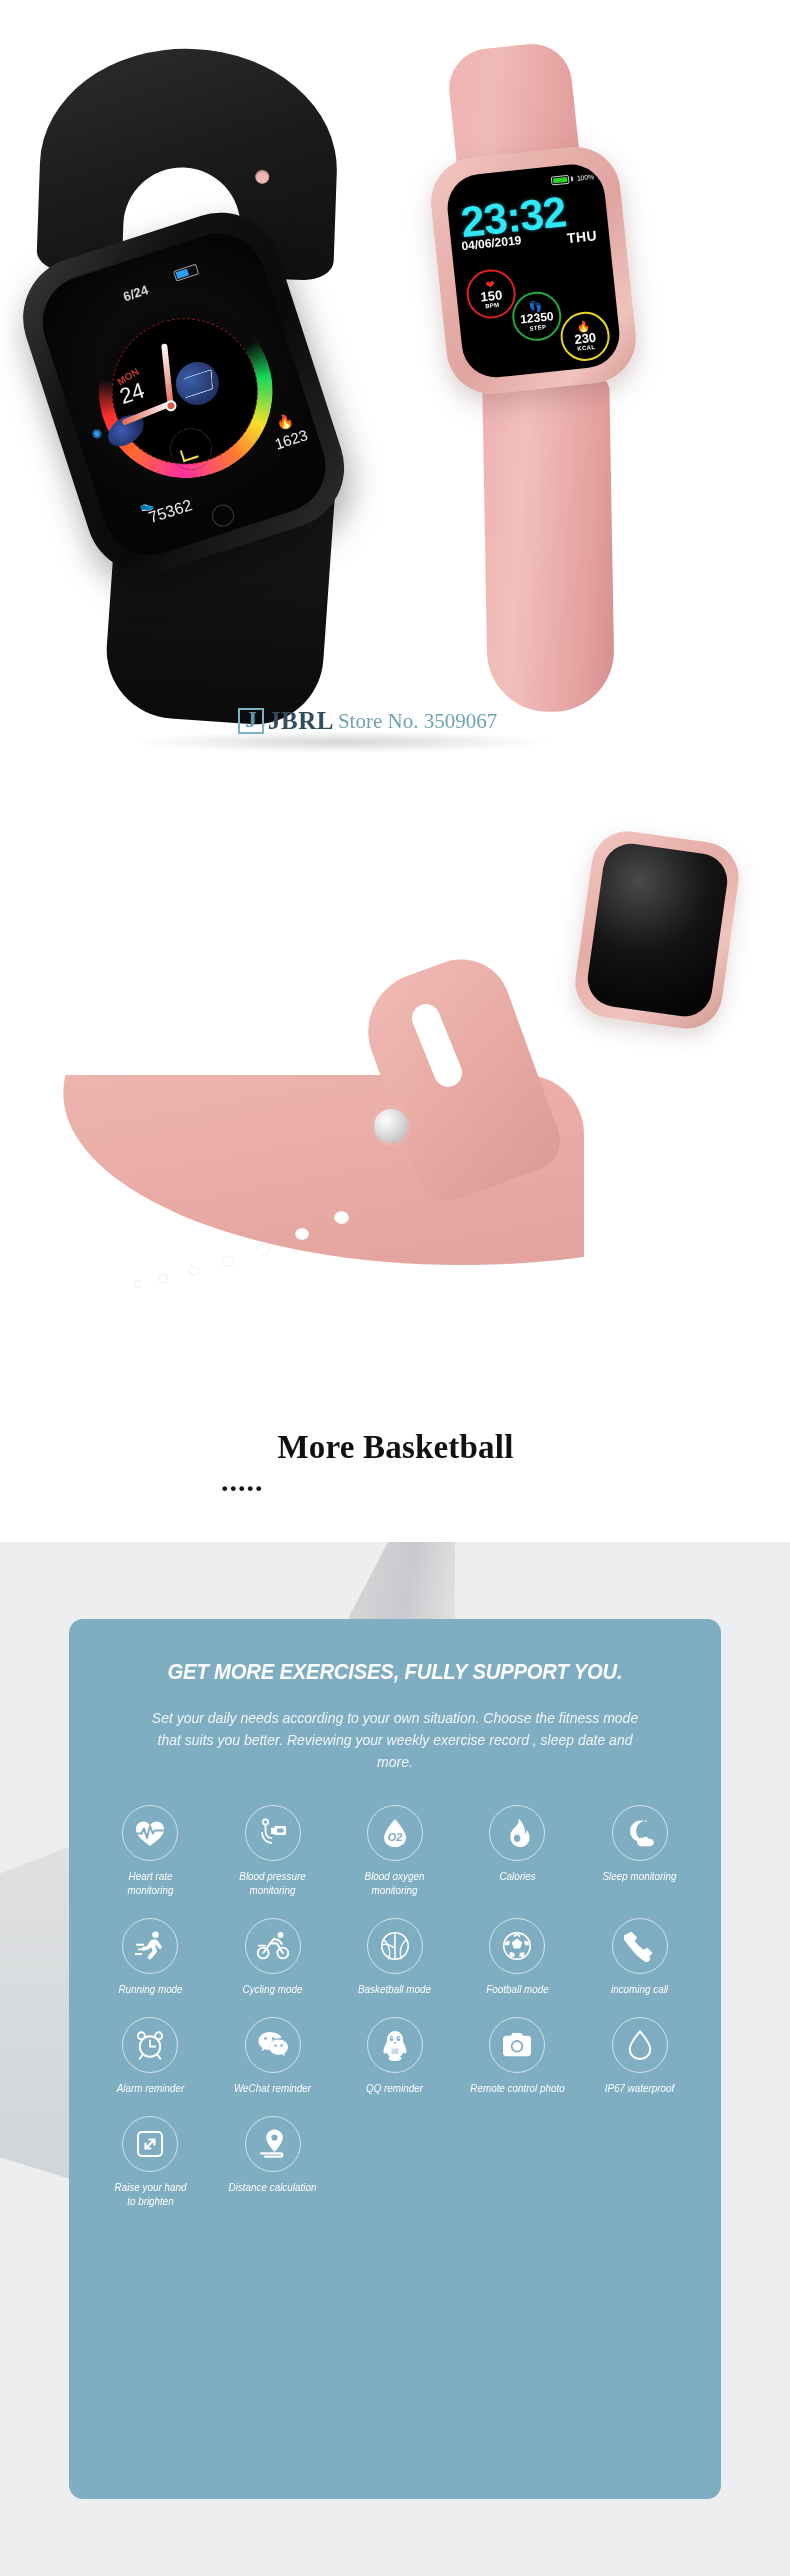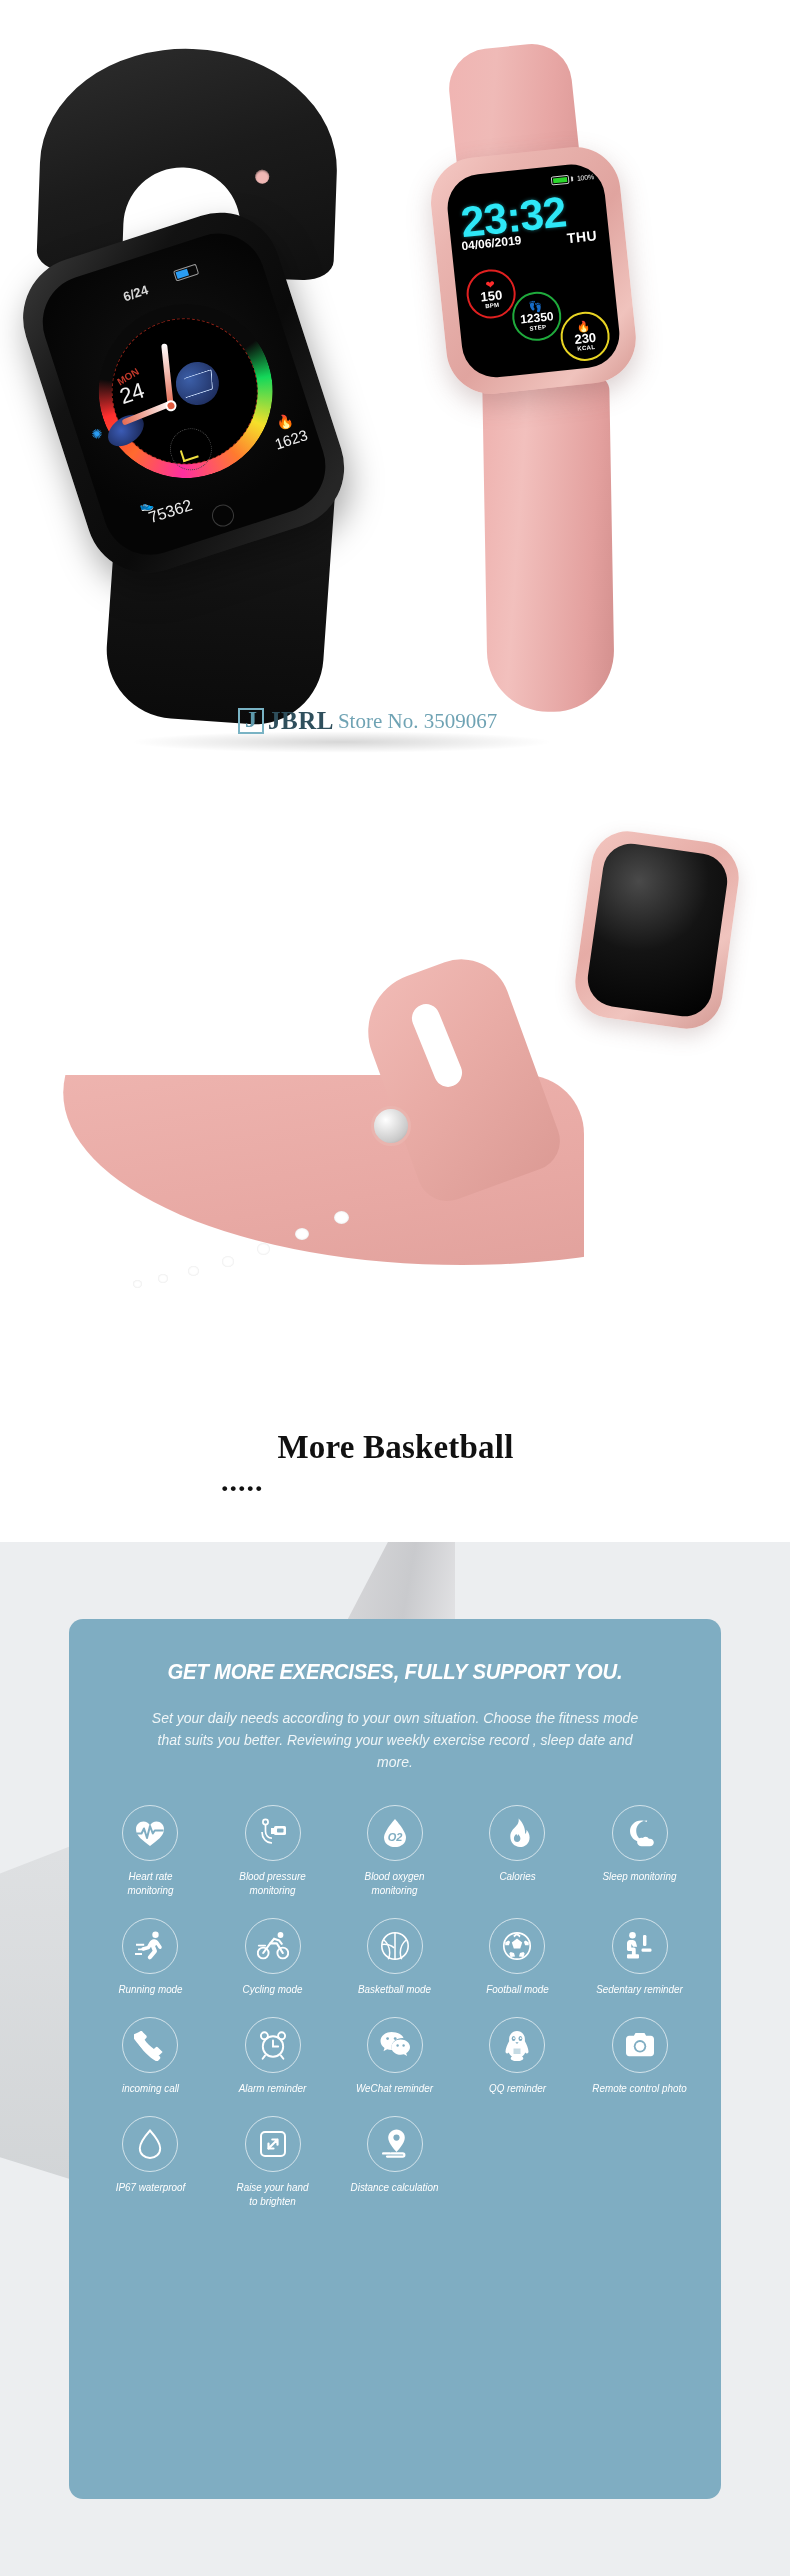--- a/index.html
+++ b/index.html
@@ -670,32 +670,20 @@
                 <circle cx="16" cy="16" r="13.2" fill="none" stroke="#ffffff" stroke-width="1.7"></circle>
                 <path fill="#ffffff" d="M16 8.6l5.2 3.8-2 6.1h-6.4l-2-6.1z"></path>
                 <path fill="#ffffff" d="M16 2.9l3.4 2.4-.5 2.1-3-2.2-2.9 2.2-.5-2.1zM4.2 12.6l3.1-2.2 1.8 1.3-1.2 3.5-3.6.1zM27.8 12.6l-3.1-2.2-1.8 1.3 1.2 3.5 3.6.1zM9.6 27l-1.3-3.6 1.3-1.4 3.4 1.1 1 3.5zM22.4 27l1.3-3.6-1.3-1.4-3.4 1.1-1 3.5z"></path>
               </svg>
             </div>
             <div class="feat-label">Football mode</div>
           </div>
           <div class="feat-cell">
             <div class="feat-circle">
               <svg viewBox="0 0 32 32">
-                <circle cx="8.5" cy="5.3" r="3.3" fill="#ffffff"></circle>
-                <path fill="#ffffff" d="M6 10c-1.7 0-3 1.4-3 3.1v6.5c0 .7.6 1.3 1.3 1.3h3.6v5.4c0 .9.8 1.7 1.7 1.7h.4c.9 0 1.7-.8 1.7-1.7v-7c0-1-.8-1.8-1.8-1.8H7.3v-2.8c0-.5 0-.8 0-.8l1.9 2.9h3.9l-1.1-4.1c-.4-1.6-1.8-2.7-3.4-2.7H6z"></path>
-                <rect x="3" y="24.3" width="12" height="4.3" rx="1" fill="#ffffff"></rect>
-                <rect x="19" y="5" width="3.4" height="11" rx="1.3" fill="#ffffff"></rect>
-                <rect x="17.5" y="18.5" width="10" height="3.3" rx="1.3" fill="#ffffff"></rect>
-              </svg>
-            </div>
-            <div class="feat-label">Sedentary reminder</div>
-          </div>
-          <div class="feat-cell">
-            <div class="feat-circle">
-              <svg viewBox="0 0 32 32">
                 <path fill="#ffffff" d="M8.3 2.5c-.7-.7-1.8-.7-2.5 0L3.2 5.1c-1.6 1.6-1.3 4.4.3 7.9 1.7 3.6 4.7 7.6 8.4 11.3 3.7 3.7 7.7 6.7 11.3 8.4-.1 0 0 0 0 0l2.6-2.6c.7-.7.7-1.8 0-2.5l-4-4c-.7-.7-1.8-.7-2.5 0l-1.6 1.6c-1.6-1-3.4-2.5-5.1-4.2-1.7-1.7-3.2-3.5-4.2-5.1l1.6-1.6c.7-.7.7-1.8 0-2.5l-1.7-9.3z"></path>
                 <path fill="#ffffff" d="M7.6 2l4.6 4.6c.7.7.7 1.8 0 2.5L10.6 10.7c1 1.6 2.5 3.4 4.2 5.1 1.7 1.7 3.5 3.2 5.1 4.2l1.6-1.6c.7-.7 1.8-.7 2.5 0l4.6 4.6-3.1 3.1c-1.6 1.6-4.4 1.3-7.9-.3-3.6-1.7-7.6-4.7-11.3-8.4C2.6 13.7-.4 9.7-2.1 6.1"></path>
               </svg>
             </div>
             <div class="feat-label">incoming call</div>
           </div>
           <div class="feat-cell">
             <div class="feat-circle">
               <svg viewBox="0 0 32 32">
                 <circle cx="16" cy="17.5" r="10.2" fill="none" stroke="#ffffff" stroke-width="1.9"></circle>

